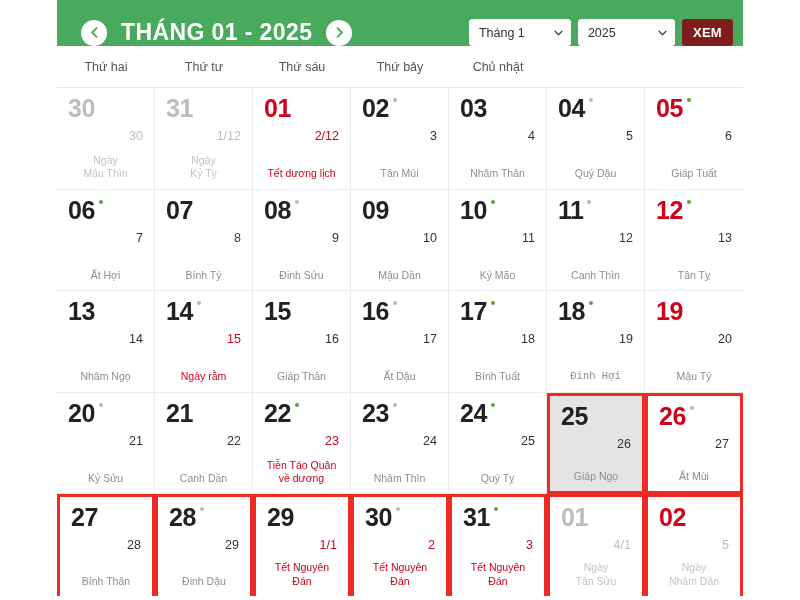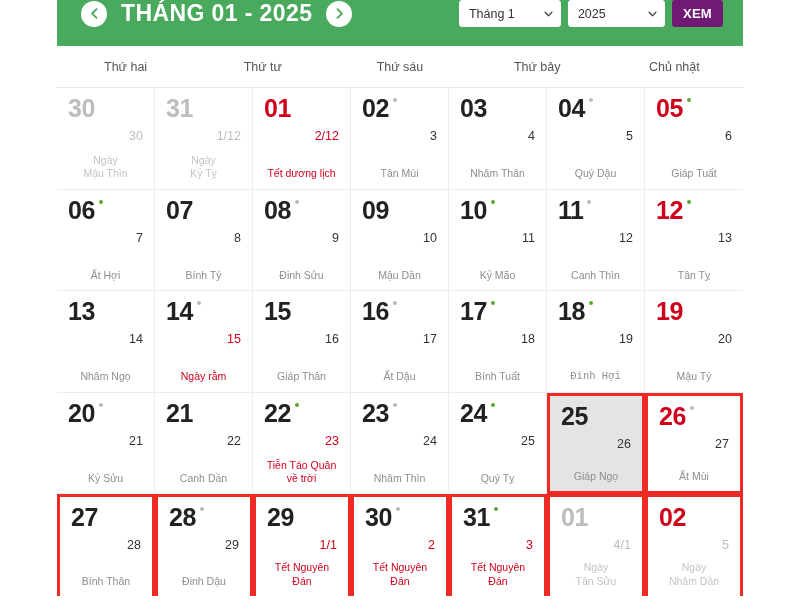--- a/index.html
+++ b/index.html
@@ -9,63 +9,63 @@
     background: #ffffff;
     font-family: "Liberation Sans", "DejaVu Sans", sans-serif;
     overflow: hidden;
   }
   #app { position: relative; width: 800px; height: 600px; background: #fff; }
 
   
   .header {
     position: absolute; left: 57px; top: 0; width: 686px; height: 46px;
     background: #49a95c;
-    display: flex; align-items: flex-start;
+    display: flex; align-items: flex-end;
   }
   .nav-group { display: flex; align-items: center; gap: 14px; padding-left: 24px; }
   .nav-circle {
     width: 26px; height: 26px; border-radius: 50%;
     background: #ffffff; color: #49a95c;
     display: flex; align-items: center; justify-content: center;
     font-size: 15px; font-weight: bold; line-height: 1; cursor: pointer;
     flex: 0 0 auto;
   }
   .nav-circle svg { display: block; }
   .month-title {
     color: #ffffff; font-size: 23px; font-weight: bold;
     letter-spacing: 0.4px; white-space: nowrap;
   }
   .header-controls {
     margin-left: auto; display: flex; align-items: center; gap: 7px;
-    padding-right: 20px;
+    padding-right: 10px;
   }
   .sel {
     position: relative; background: #ffffff; border: 1px solid #ffffff;
     border-radius: 3px; height: 27px; display: flex; align-items: center;
     padding: 0 22px 0 9px; font-size: 12.5px; color: #333; cursor: pointer;
     white-space: nowrap;
   }
   .sel.month-sel { width: 102px; }
   .sel.year-sel  { width: 97px; }
   .sel .chev {
     position: absolute; right: 7px; top: 50%; transform: translateY(-50%);
     width: 9px; height: 9px; pointer-events: none;
   }
   .sel .chev svg { display: block; }
   .xem-btn {
-    background: #701a75; color: #ffffff; border: none; border-radius: 3px;
+    background: #7f1d1d; color: #ffffff; border: none; border-radius: 3px;
     height: 27px; padding: 0 11px; font-size: 13px; font-weight: bold;
     letter-spacing: 0.3px; cursor: pointer;
     font-family: "Liberation Sans", "DejaVu Sans", sans-serif;
   }
 
   
   .weekdays {
     position: absolute; left: 57px; top: 46px; width: 686px; height: 42px;
-    display: grid; grid-template-columns: repeat(5, 1fr);
+    display: grid; grid-template-columns: repeat(7, 1fr);
     border-bottom: 1px solid #e6e6e6;
   }
   .weekday {
     display: flex; align-items: center; justify-content: center;
     font-size: 12.5px; color: #555555;
   }
 
   
   .grid {
     position: absolute; left: 57px; top: 88px; width: 686px; height: 508px;
@@ -346,21 +346,21 @@
         <div class="lunar">22</div>
         <div class="label" style="white-space: pre-line;">Canh Dần</div>
       </div>
       <div class="cell holiday">
         <div class="daynum">
           <span>22</span>
           <span class="dot green"></span>
         </div>
         <div class="lunar">23</div>
         <div class="label" style="white-space: pre-line;">Tiễn Táo Quân
-về trời</div>
+về dương</div>
       </div>
       <div class="cell">
         <div class="daynum">
           <span>23</span>
           <span class="dot grey"></span>
         </div>
         <div class="lunar">24</div>
         <div class="label" style="white-space: pre-line;">Nhâm Thìn</div>
       </div>
       <div class="cell">

